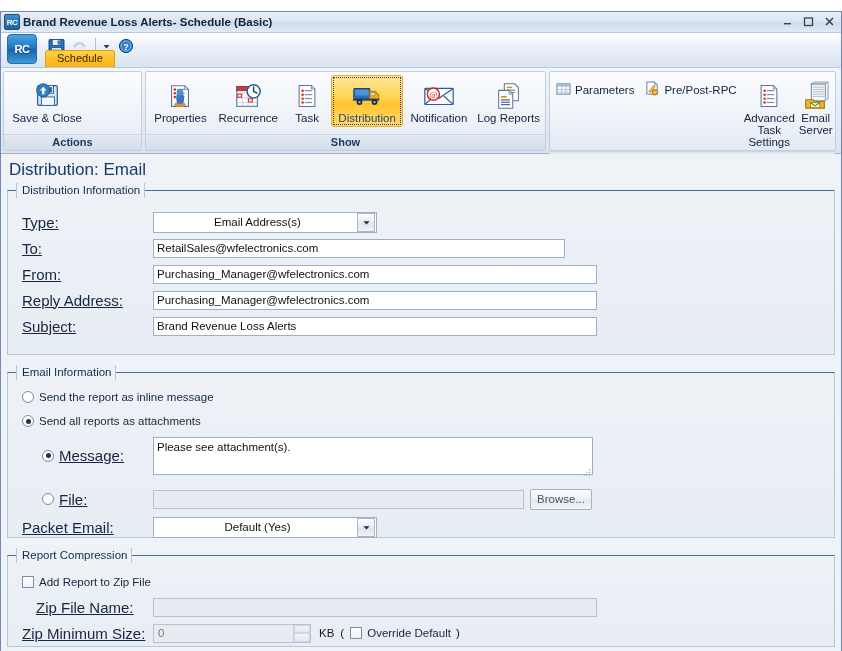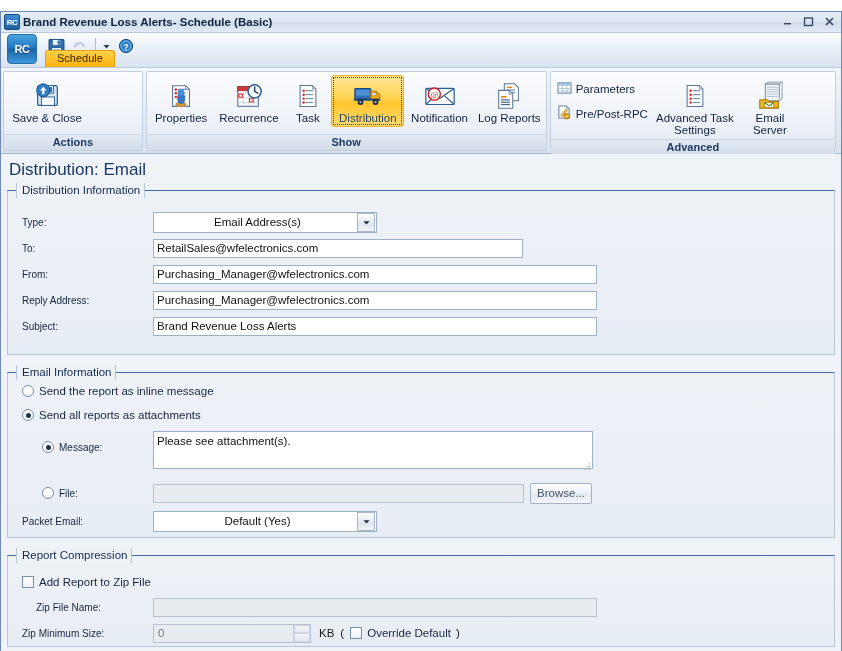--- a/index.html
+++ b/index.html
@@ -210,21 +210,21 @@
     display: flex;
     align-items: center;
     gap: 4px;
     font-size: 11.5px;
     color: #10243e;
     padding: 2px 4px 2px 3px;
     border: 1px solid transparent;
     border-radius: 3px;
     white-space: nowrap;
   }
-  .small-col { display:flex; flex-direction:column; gap:2px; padding-top:3px; }
+  .small-col { display:flex; flex-direction:row; gap:2px; padding-top:3px; }
 
   
   .content {
     flex: 1;
     background: #eff3f7;
     position: relative;
     overflow: hidden;
   }
   .page-title {
     font-size: 17px;
@@ -258,23 +258,24 @@
 
   .frow {
     display: flex;
     align-items: center;
     height: 26px;
   }
   .flabel {
     width: 145px;
     padding-left: 14px;
     box-sizing: border-box;
-    font-size: 10px;
+    font-size: 15px;
     color: #15263f;
     flex: 0 0 auto;
+    text-decoration: underline;
   }
   .tinput {
     height: 19px;
     box-sizing: border-box;
     border: 1px solid #9eb0c4;
     background: #ffffff;
     font-family: "Liberation Sans", sans-serif;
     font-size: 11.5px;
     color: #111;
     padding: 0 3px;
@@ -670,21 +671,21 @@
           <span class="carrow">
             <svg width="9" height="9" viewBox="0 0 9 9">
                 <path d="M1.4 3.2 L7.6 3.2 L4.5 6.6 Z" fill="#1f2c3f"></path>
               </svg>
           </span>
         </div>
       </div>
 
       <div class="frow">
         <div class="flabel">To:</div>
-        <input class="tinput" style="width: 370px;" value="RetailSales@wfelectronics.com">
+        <input class="tinput" style="width: 412px;" value="RetailSales@wfelectronics.com">
       </div>
 
       <div class="frow">
         <div class="flabel">From:</div>
         <input class="tinput" style="width: 444px;" value="Purchasing_Manager@wfelectronics.com">
       </div>
 
       <div class="frow">
         <div class="flabel">Reply Address:</div>
         <input class="tinput" style="width: 444px;" value="Purchasing_Manager@wfelectronics.com">
@@ -692,21 +693,21 @@
 
       <div class="frow">
         <div class="flabel">Subject:</div>
         <input class="tinput" style="width: 444px;" value="Brand Revenue Loss Alerts">
       </div>
     </div>
 
     <div class="groupbox" style="height:166px; margin-top:17px;">
       <div class="gb-legend">Email Information</div>
 
-      <div class="frow" style="margin-top:6px; height:24px;">
+      <div class="frow" style="margin-top:12px; height:24px;">
         <div class="radio" style="padding-left:14px;">
           <span class="rbox"></span>
           <span>Send the report as inline message</span>
         </div>
       </div>
 
       <div class="frow" style="height:24px;">
         <div class="radio" style="padding-left:14px;">
           <span class="rbox on"></span>
           <span>Send all reports as attachments</span>

